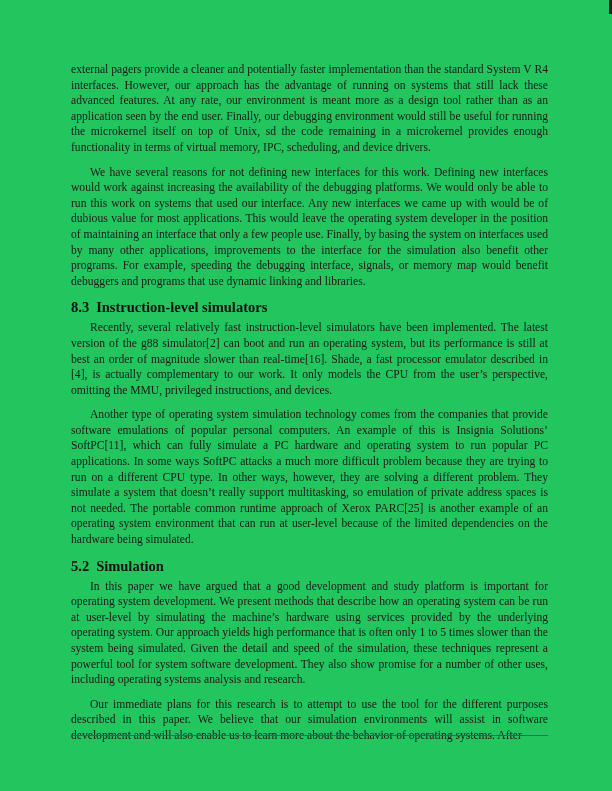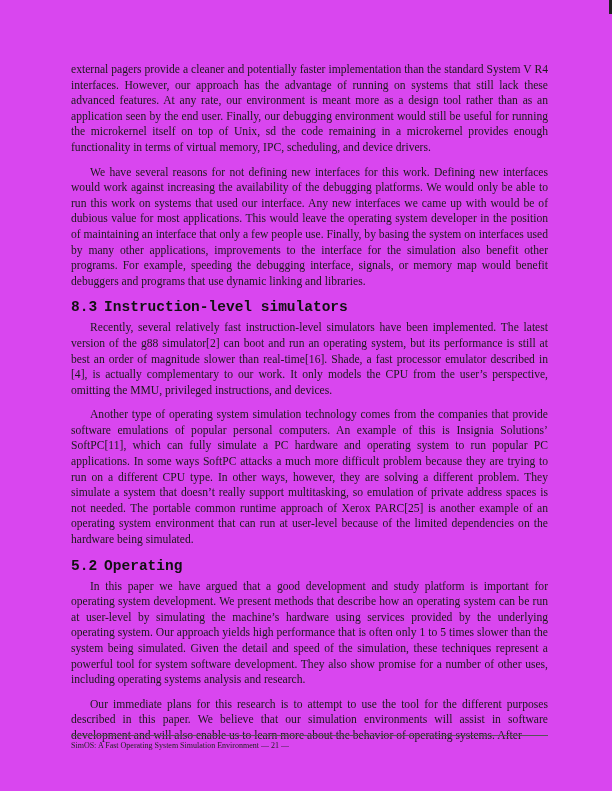--- a/index.html
+++ b/index.html
@@ -1,31 +1,31 @@
 <!DOCTYPE html>
 <html><head>
 <meta charset="utf-8">
 <style>
   html, body { margin: 0; padding: 0; background: #ffffff; }
   body { width: 612px; height: 791px; position: relative; overflow: hidden; }
   .page {
-    position: absolute; left: 0; top: 0; width: 612px; height: 791px; background: #d946ef;
+    position: absolute; left: 0; top: 0; width: 612px; height: 791px; background: #22c55e;
   }
   .edge-mark {
     position: absolute; right: 0; top: 0; width: 3px; height: 14px; background: #222;
   }
   .content {
     position: absolute; left: 71px; top: 62px; width: 477px;
     font-family: "Liberation Serif", "DejaVu Serif", serif;
     font-size: 11.6px; line-height: 15.6px; color: #1a1a1a;
   }
   p { margin: 0 0 9px 0; text-align: justify; text-indent: 19px; }
   p.noindent { text-indent: 0; }
   h2 {
-    font-family: Liberation Mono, monospace;
+    font-family: Liberation Serif, serif;
     font-weight: bold; font-size: 14.5px; line-height: 18px;
     margin: 2px 0 4px 0; color: #111;
   }
   h2 .num { display: inline-block; margin-right: 7px; }
   .footer-rule {
     position: absolute; left: 71px; top: 735px; width: 477px; height: 1px; background: #555;
   }
   .footer {
     position: absolute; left: 71px; top: 741px;
     font-family: "Liberation Serif", "DejaVu Serif", serif;
@@ -42,24 +42,20 @@
     <p class="noindent">external pagers provide a cleaner and potentially faster implementation than the standard System V R4 interfaces. However, our approach has the advantage of running on systems that still lack these advanced features. At any rate, our environment is meant more as a design tool rather than as an application seen by the end user. Finally, our debugging environment would still be useful for running the microkernel itself on top of Unix, sd the code remaining in a microkernel provides enough functionality in terms of virtual memory, IPC, scheduling, and device drivers.</p>
     <p>We have several reasons for not defining new interfaces for this work. Defining new interfaces would work against increasing the availability of the debugging platforms. We would only be able to run this work on systems that used our interface. Any new interfaces we came up with would be of dubious value for most applications. This would leave the operating system developer in the position of maintaining an interface that only a few people use. Finally, by basing the system on interfaces used by many other applications, improvements to the interface for the simulation also benefit other programs. For example, speeding the debugging interface, signals, or memory map would benefit debuggers and programs that use dynamic linking and libraries.</p>
 
     <h2>
       <span class="num">8.3</span><span>Instruction-level simulators</span>
     </h2>
     <p>Recently, several relatively fast instruction-level simulators have been implemented. The latest version of the g88 simulator[2] can boot and run an operating system, but its performance is still at best an order of magnitude slower than real-time[16]. Shade, a fast processor emulator described in [4], is actually complementary to our work. It only models the CPU from the user’s perspective, omitting the MMU, privileged instructions, and devices.</p>
     <p>Another type of operating system simulation technology comes from the companies that provide software emulations of popular personal computers. An example of this is Insignia Solutions’ SoftPC[11], which can fully simulate a PC hardware and operating system to run popular PC applications. In some ways SoftPC attacks a much more difficult problem because they are trying to run on a different CPU type. In other ways, however, they are solving a different problem. They simulate a system that doesn’t really support multitasking, so emulation of private address spaces is not needed. The portable common runtime approach of Xerox PARC[25] is another example of an operating system environment that can run at user-level because of the limited dependencies on the hardware being simulated.</p>
 
     <h2>
-      <span class="num">5.2</span><span>Operating</span>
+      <span class="num">5.2</span><span>Simulation</span>
     </h2>
     <p>In this paper we have argued that a good development and study platform is important for operating system development. We present methods that describe how an operating system can be run at user-level by simulating the machine’s hardware using services provided by the underlying operating system. Our approach yields high performance that is often only 1 to 5 times slower than the system being simulated. Given the detail and speed of the simulation, these techniques represent a powerful tool for system software development. They also show promise for a number of other uses, including operating systems analysis and research.</p>
     <p>Our immediate plans for this research is to attempt to use the tool for the different purposes described in this paper. We believe that our simulation environments will assist in software development and will also enable us to learn more about the behavior of operating systems. After</p>
   </div>
 
   <div class="footer-rule"></div>
-  <div class="footer">
-    <span>SimOS: A Fast Operating System Simulation Environment</span>
-    <span>— 21 —</span>
-  </div>
 </div>
 
 </body></html>

